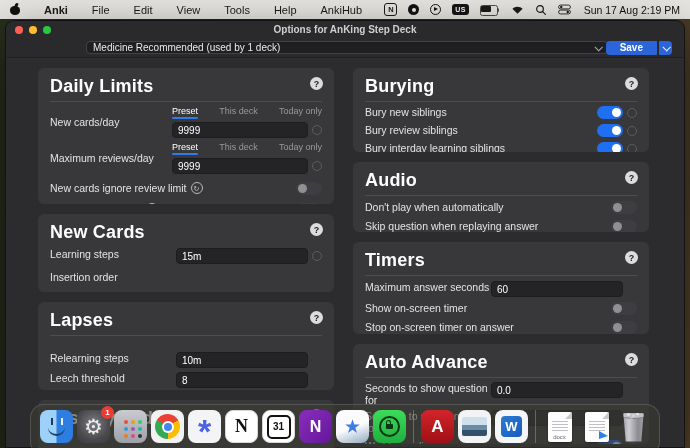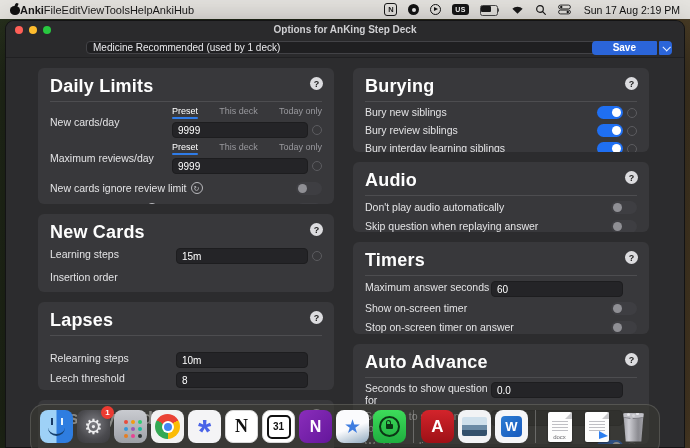--- a/index.html
+++ b/index.html
@@ -3,21 +3,21 @@
 <meta charset="utf-8">
 <style>
   html,body{margin:0;padding:0;background:#111;}
   .screen{position:relative;width:690px;height:448px;overflow:hidden;
     font-family:"Liberation Sans",sans-serif;
     background:linear-gradient(105deg,#27301d 0%,#1e2616 35%,#3a3320 70%,#55432a 100%);}
   
   .menubar{position:absolute;top:0;left:0;right:0;height:19px;background:#e8e6e2;
     display:flex;align-items:center;justify-content:space-between;padding:0 10px;box-sizing:border-box;
     font-size:11px;color:#1a1a1a;}
-  .mb-left{display:flex;align-items:center;gap:0;}
+  .mb-left{display:flex;align-items:center;gap:24px;}
   .mb-right{display:flex;align-items:center;gap:11px;}
   .apple{width:10px;height:11px;position:relative;display:inline-block;}
   .apple::after{content:"";position:absolute;left:0;top:2px;width:10px;height:9px;background:#111;
     border-radius:45% 45% 48% 48%;}
   .apple::before{content:"";position:absolute;left:5px;top:-1px;width:3px;height:4px;background:#111;
     border-radius:60% 0 60% 0;transform:rotate(20deg);}
   .mi{cursor:default;}
   .mi.bold{font-weight:700;}
   .st{display:inline-flex;align-items:center;justify-content:center;}
   .notion-st{width:11px;height:11px;border:1.2px solid #1a1a1a;border-radius:3px;font-size:7.5px;font-weight:700;}
@@ -43,21 +43,21 @@
   .win-title{position:absolute;left:0;right:0;text-align:center;font-size:10px;font-weight:700;color:#cfcfd2;}
   .toolbar{position:relative;height:19px;background:#2a2a2c;border-bottom:1px solid #202022;
     display:flex;align-items:center;}
   .preset-select{position:absolute;left:80px;width:522px;height:13px;background:#1f1f21;
     border:1px solid #424246;border-radius:4px;display:flex;align-items:center;justify-content:space-between;
     padding:0 6px;font-size:10px;color:#e9e9ec;box-sizing:border-box;}
   .chev{width:5px;height:5px;border-right:1.4px solid #a9a9ad;border-bottom:1.4px solid #a9a9ad;
     transform:rotate(45deg) translateY(-1px);flex:none;}
   .chev.white{border-color:#e8f0ff;}
   .save-split{position:absolute;right:12px;display:flex;gap:2px;}
-  .save-btn{height:14px;padding:0 21px;background:#2b65d9;border:none;border-radius:4px 1px 1px 4px;
+  .save-btn{height:14px;padding:0 14px;background:#2b65d9;border:none;border-radius:4px 1px 1px 4px;
     color:#fff;font-size:10px;font-weight:700;font-family:"Liberation Sans",sans-serif;}
   .save-chev{height:14px;width:13px;background:#2b65d9;border:none;border-radius:1px 4px 4px 1px;
     display:flex;align-items:center;justify-content:center;}
   
   .body{position:relative;height:391px;}
   .col{position:absolute;top:10px;width:296px;display:flex;flex-direction:column;gap:10px;}
   .col.l{left:32px;}.col.r{left:347px;}
   .card{position:relative;background:#38383b;border-radius:6px;padding:8px 12px;box-sizing:border-box;overflow:hidden;}
   .sec-title{font-size:18px;color:#fdfdfd;font-weight:700;letter-spacing:.2px;line-height:20px;}
   .help{position:absolute;top:9px;right:11px;width:13px;height:13px;border-radius:50%;background:#dcdcdf;
@@ -355,21 +355,21 @@
               <span class="ring"></span>
             </span>
           </div>
         </div>
 
         <div class="card" style="height:70px">
           <div class="sec-title">Audio</div>
           <span class="help">?</span>
           <div class="hr"></div>
           <div class="row" style="margin-top:5px">
-            <span class="lbl">Don't play audio automatically</span>
+            <span class="lbl">Don't play when automatically</span>
             <span class="tgl">
                 <span class="knob"></span>
               </span>
           </div>
           <div class="row" style="margin-top:6px">
             <span class="lbl">Skip question when replaying answer</span>
             <span class="tgl">
                 <span class="knob"></span>
               </span>
           </div>

